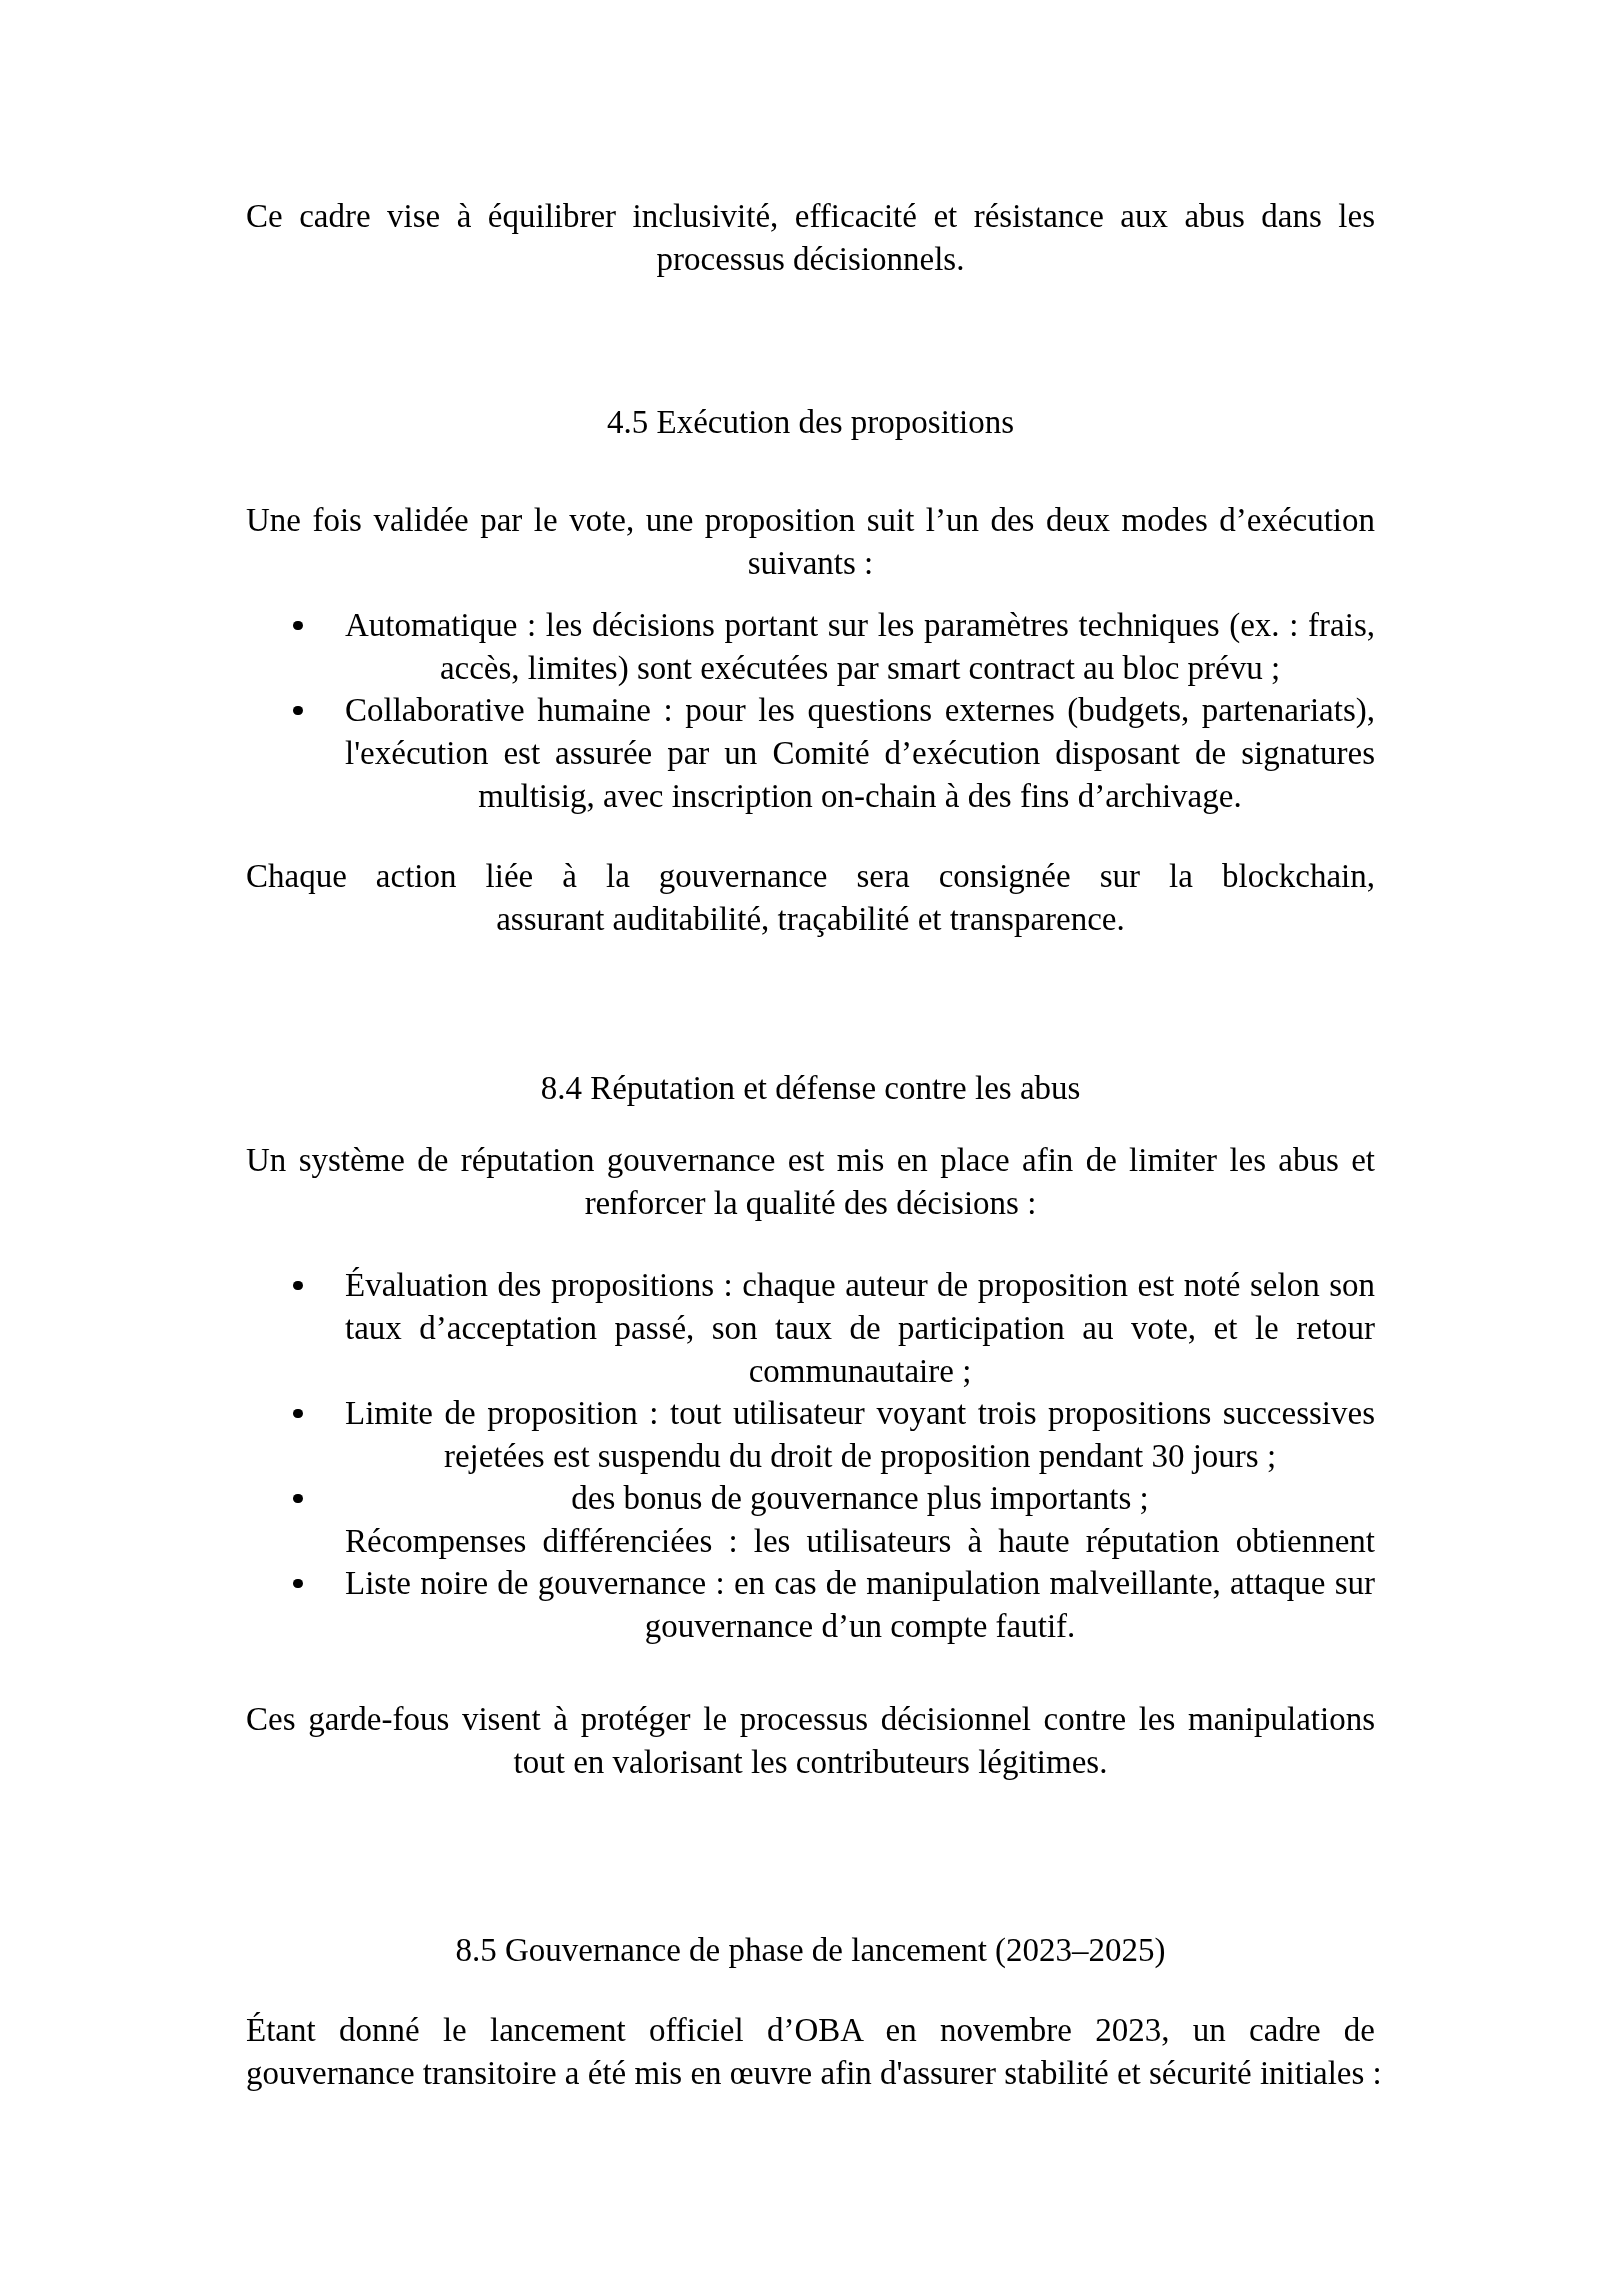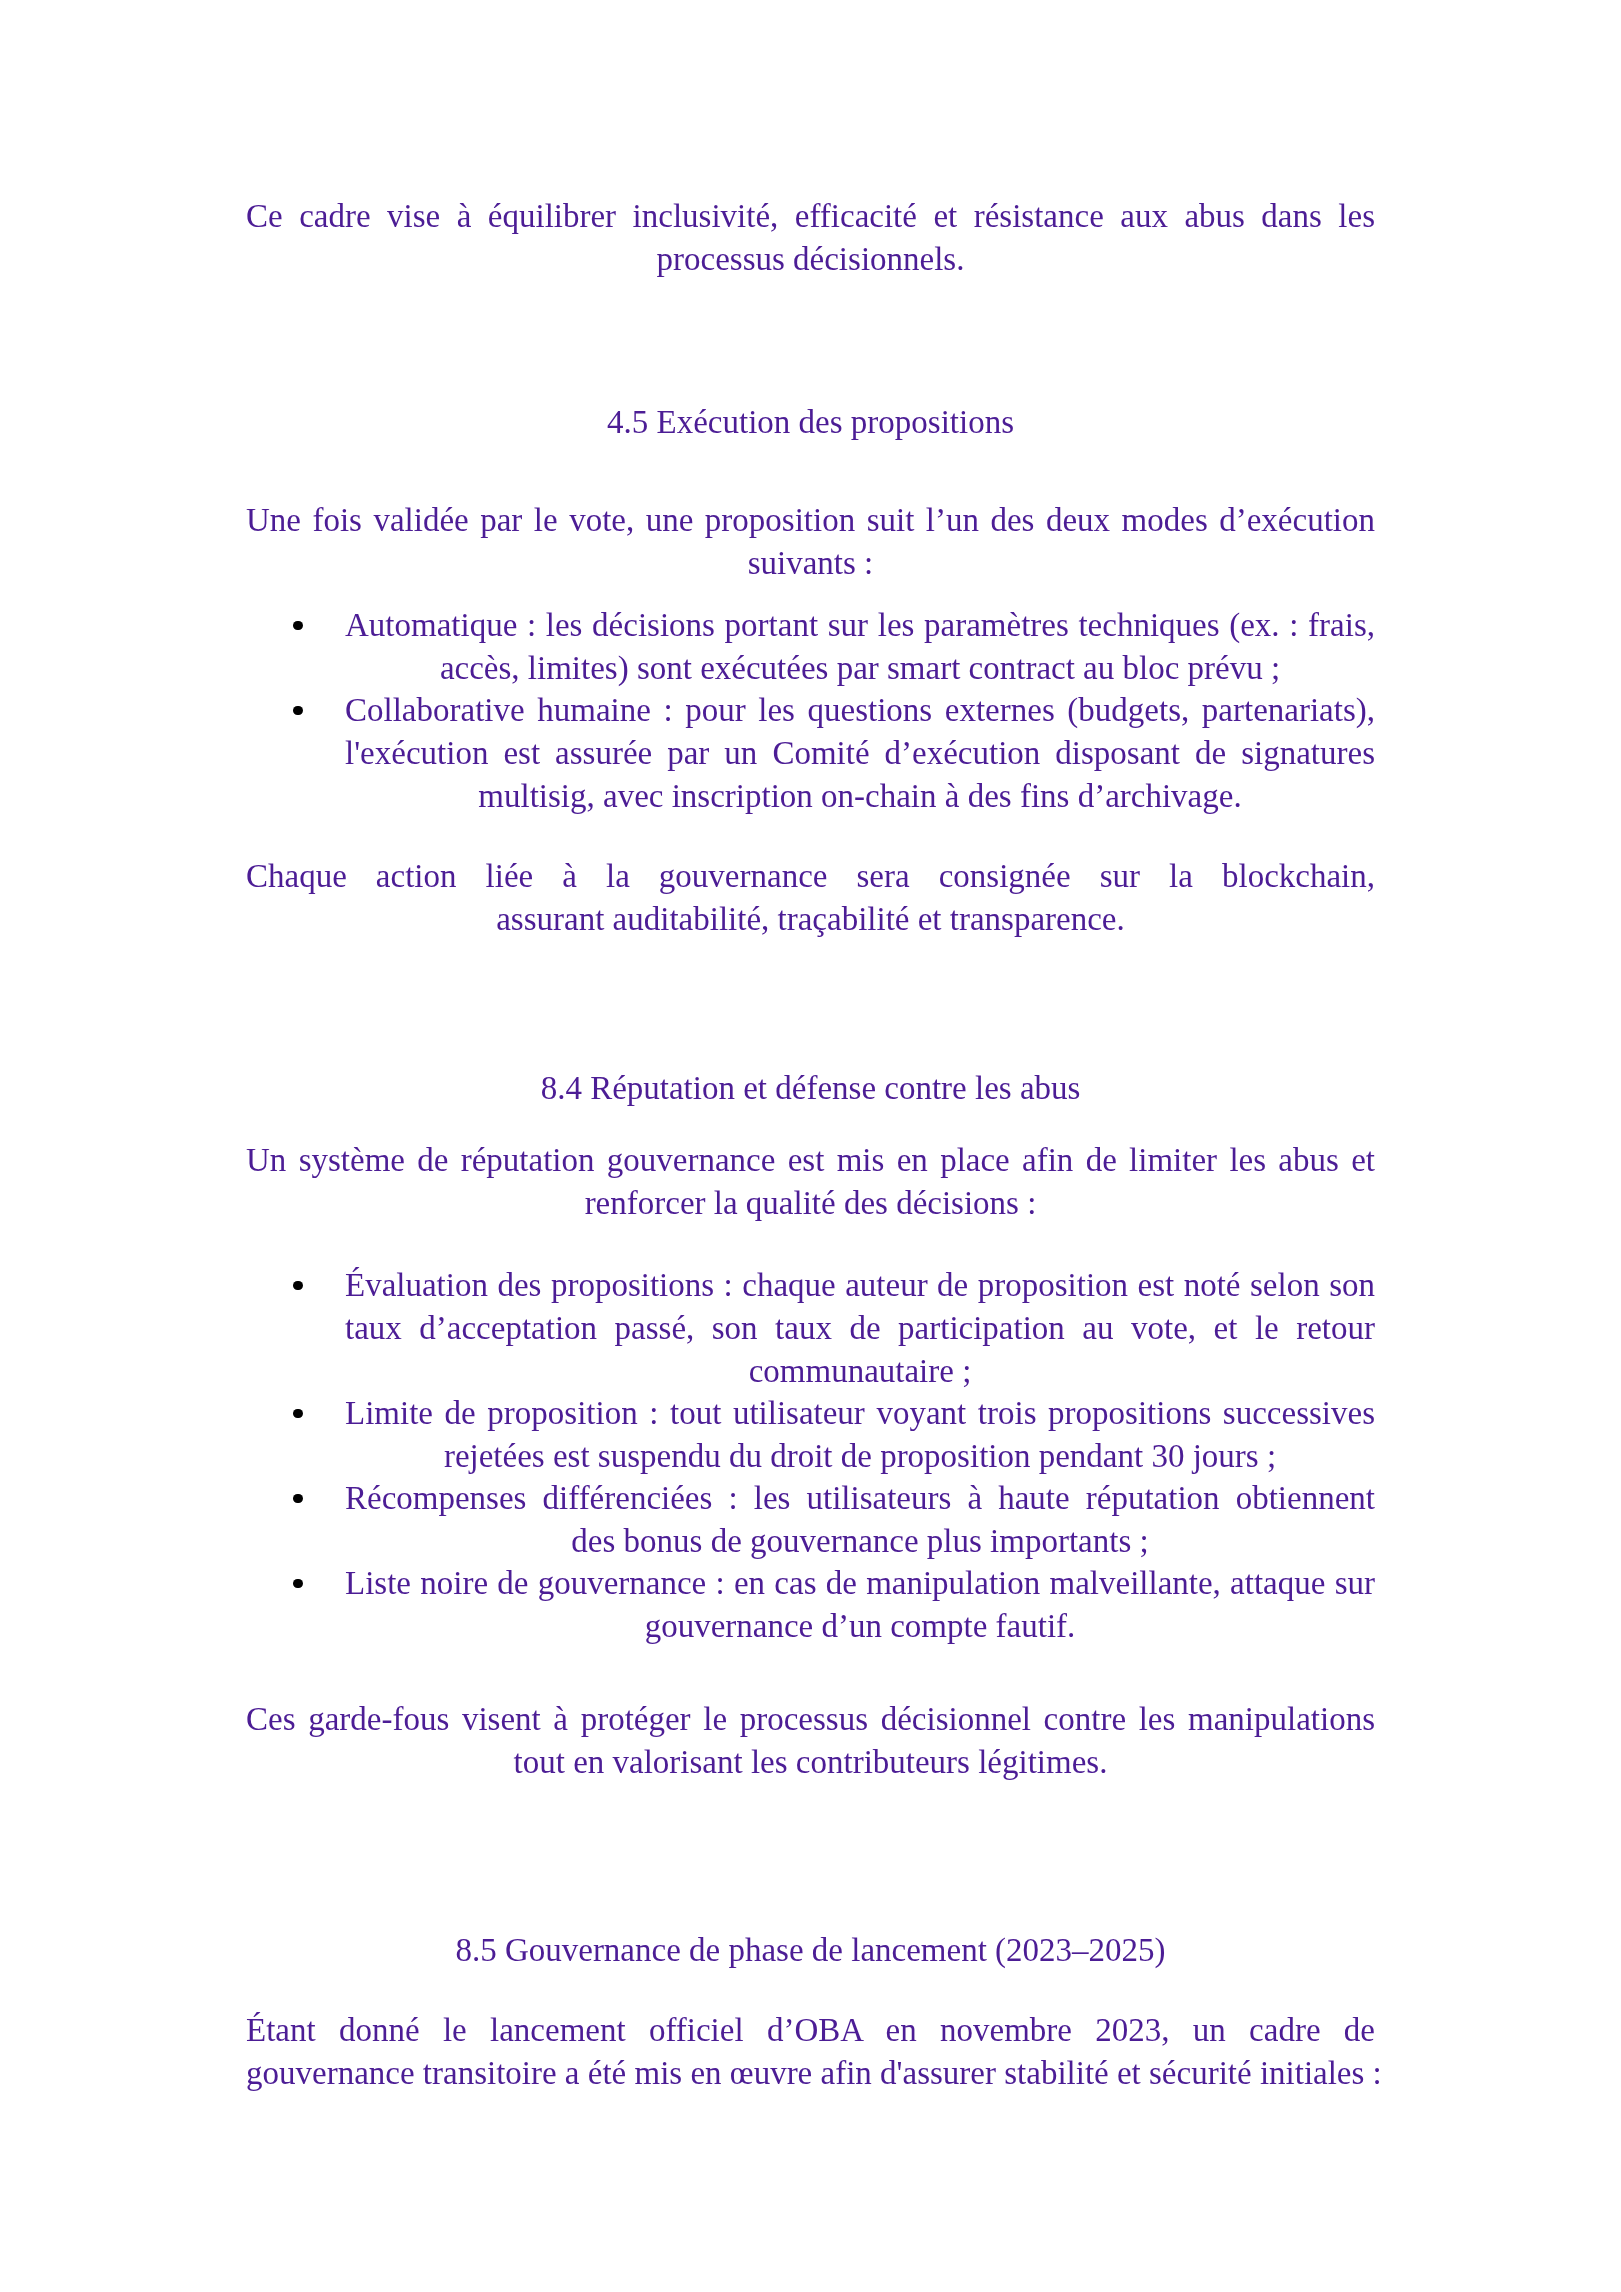--- a/index.html
+++ b/index.html
@@ -1,18 +1,18 @@
 <!DOCTYPE html>
 <html><head>
 <meta charset="utf-8">
 <style>
   html, body { margin: 0; padding: 0; background: #ffffff; }
   body { width: 1621px; height: 2293px; position: relative; overflow: hidden; }
   .page { position: absolute; left: 0; top: 0; width: 1621px; height: 2293px; background: #ffffff; }
-  .blk { position: absolute; left: 246px; width: 1129px; font-family: "Liberation Serif", "DejaVu Serif", serif; font-size: 33px; line-height: 43px; color: #4c1d95; }
+  .blk { position: absolute; left: 246px; width: 1129px; font-family: "Liberation Serif", "DejaVu Serif", serif; font-size: 33px; line-height: 43px; color: #000000; }
   .blk.bul { left: 345px; width: 1030px; }
   .ln { display: block; white-space: nowrap; height: 43px; text-align: center; }
   .ln.j { text-align: justify; text-align-last: justify; white-space: normal; overflow: hidden; }
   .dot { position: absolute; left: -52px; top: 0; width: 10.8px; height: 43px; }
   .dot::before { content: ""; position: absolute; left: 0; top: 16.7px; width: 9.8px; height: 9.8px; border-radius: 50%; background: #000000; }
   .heading { font-weight: normal; margin: 0; }
 </style>
 </head>
 <body>
 
@@ -67,22 +67,22 @@
   </div>
 
   <div class="blk bul" style="top:1392px;">
     <span class="dot"></span>
     <span class="ln j">Limite de proposition : tout utilisateur voyant trois propositions successives</span>
     <span class="ln">rejetées est suspendu du droit de proposition pendant 30 jours ;</span>
   </div>
 
   <div class="blk bul" style="top:1477px;">
     <span class="dot"></span>
+    <span class="ln">des bonus de gouvernance plus importants ;</span>
     <span class="ln j">Récompenses différenciées : les utilisateurs à haute réputation obtiennent</span>
-    <span class="ln">des bonus de gouvernance plus importants ;</span>
   </div>
 
   <div class="blk bul" style="top:1562px;">
     <span class="dot"></span>
     <span class="ln j">Liste noire de gouvernance : en cas de manipulation malveillante, attaque sur</span>
     <span class="ln">gouvernance d’un compte fautif.</span>
   </div>
 
   <div class="blk" style="top:1698px;">
     <span class="ln j">Ces garde-fous visent à protéger le processus décisionnel contre les manipulations</span>

